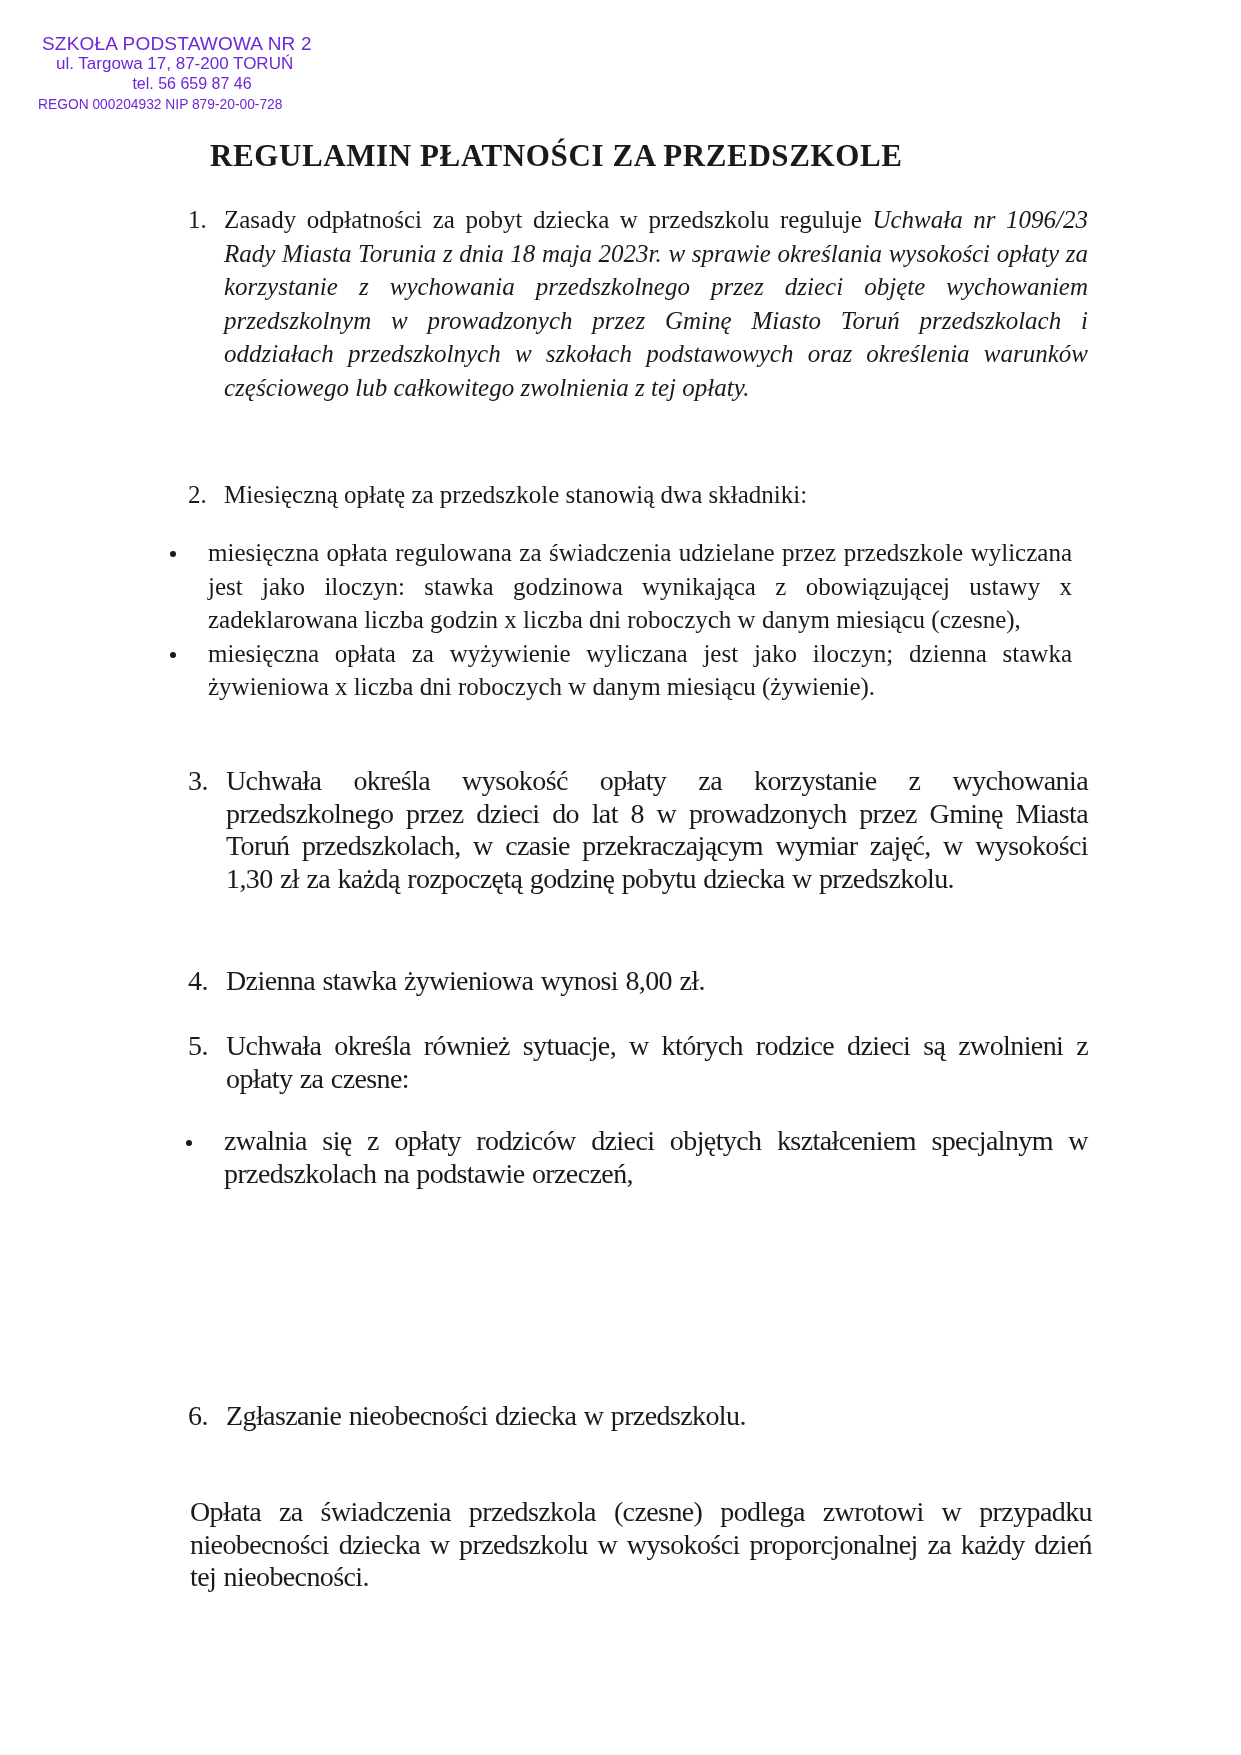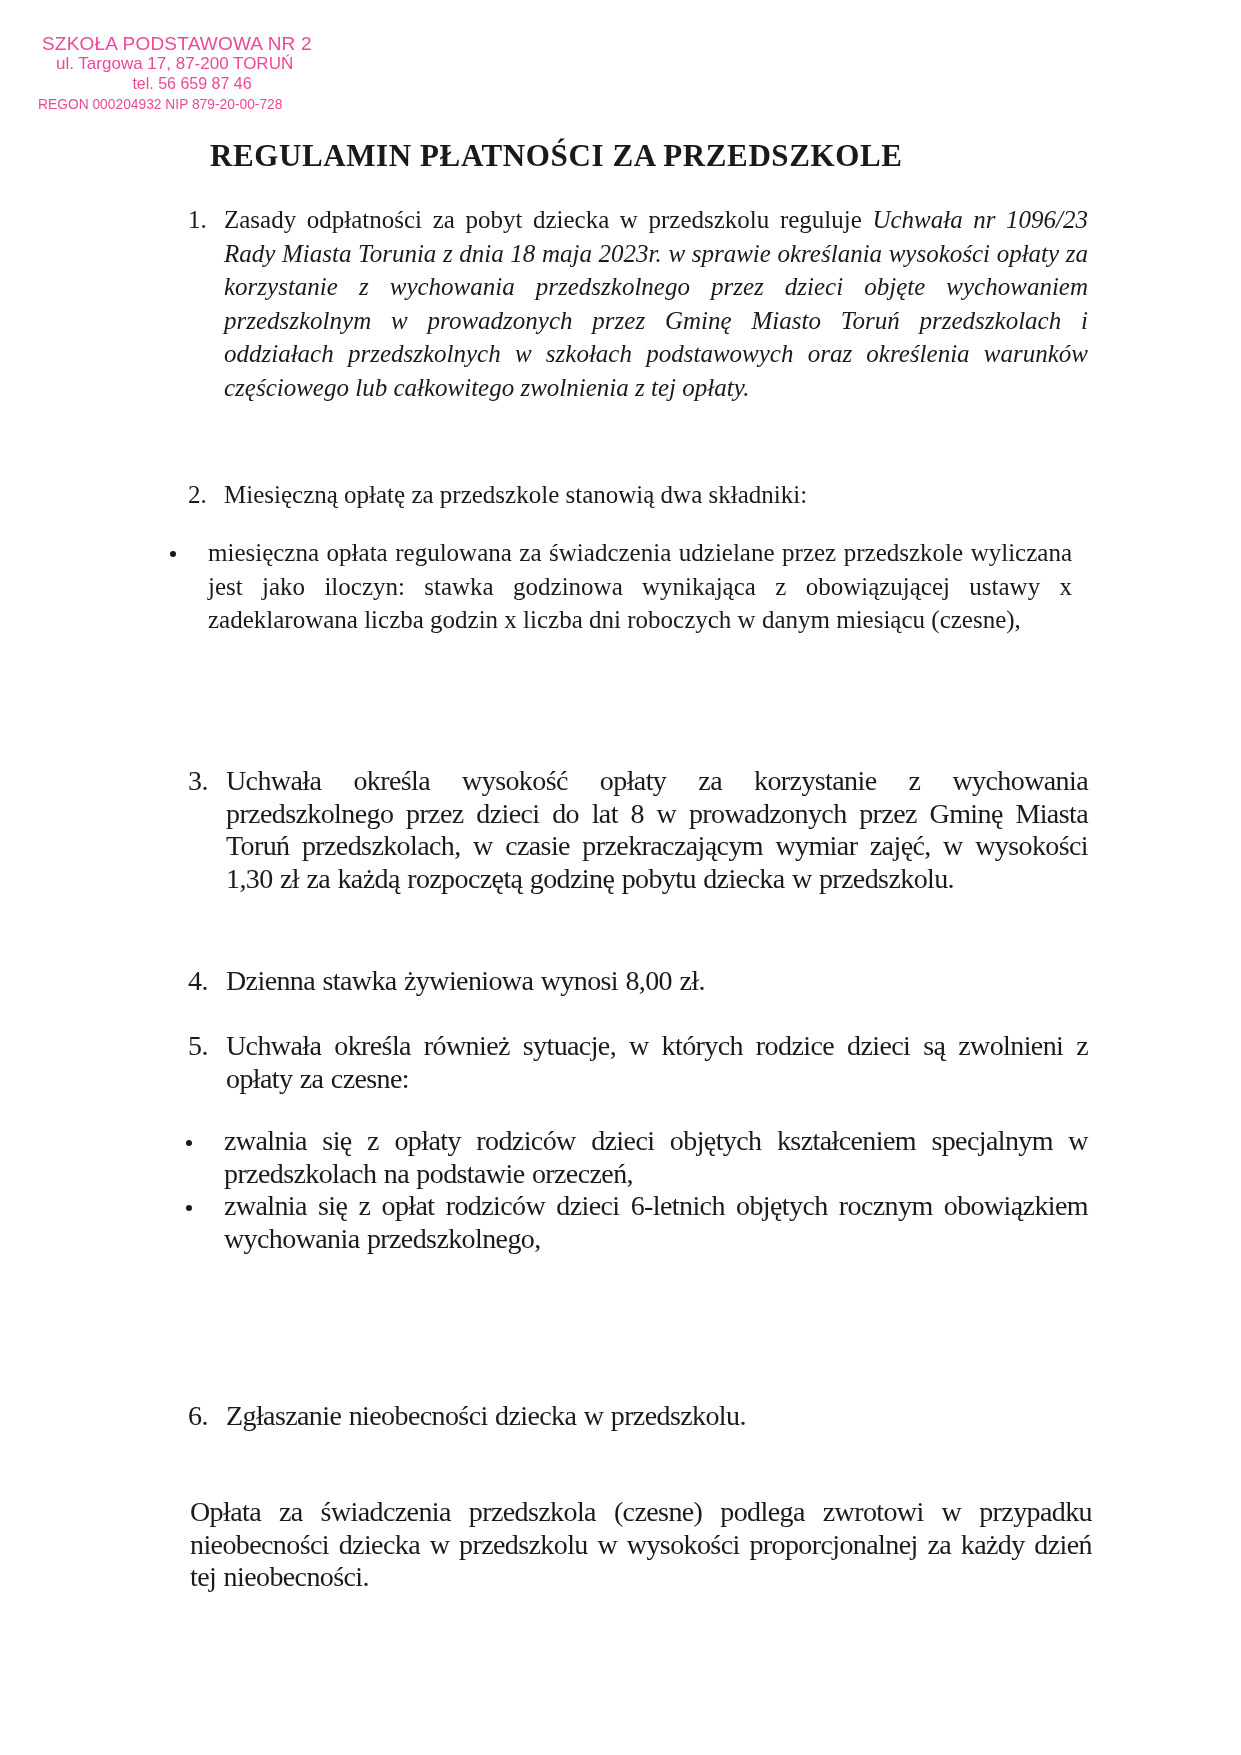--- a/index.html
+++ b/index.html
@@ -1,17 +1,17 @@
 <!DOCTYPE html>
 <html><head>
 <meta charset="utf-8">
 <style>
   html, body { margin: 0; padding: 0; background: #ffffff; }
   body { width: 1241px; height: 1755px; position: relative; overflow: hidden; font-family: "Liberation Serif", serif; color: #1a1a1a; }
-  .stamp { position: absolute; left: 38px; top: 34px; width: 290px; color: #ec4899; font-family: "Liberation Sans", sans-serif; text-align: center; line-height: 20px; }
+  .stamp { position: absolute; left: 38px; top: 34px; width: 290px; color: #6d28d9; font-family: "Liberation Sans", sans-serif; text-align: center; line-height: 20px; }
   .stamp .l1 { font-size: 19px; letter-spacing: 0.2px; text-align: left; padding-left: 4px; }
   .stamp .l2 { font-size: 17px; padding-left: 18px; text-align: left; }
   .stamp .l3 { font-size: 16px; padding-left: 18px; }
   .stamp .l4 { font-size: 15px; text-align: left; transform: scaleX(0.92); transform-origin: left; white-space: nowrap; }
   .title { position: absolute; left: 210px; top: 138px; font-size: 31px; font-weight: bold; letter-spacing: 0.6px; white-space: nowrap; }
   .block { position: absolute; left: 188px; width: 900px; font-size: 25px; line-height: 33.5px; }
   .wide { font-family: "Liberation Serif", serif; }
   .num { position: absolute; left: 0; }
   .body { margin-left: 36px; text-align: justify; text-align-last: left; }
   .it { font-style: italic; }
@@ -38,39 +38,39 @@
   <span class="num">1.</span>
   <div class="body"><span>Zasady odpłatności za pobyt dziecka w przedszkolu reguluje </span><span class="it">Uchwała nr 1096/23 Rady Miasta Torunia z dnia 18 maja 2023r. w sprawie określania wysokości opłaty za korzystanie z wychowania przedszkolnego przez dzieci objęte wychowaniem przedszkolnym w prowadzonych przez Gminę Miasto Toruń przedszkolach i oddziałach przedszkolnych w szkołach podstawowych oraz określenia warunków częściowego lub całkowitego zwolnienia z tej opłaty.</span></div>
 </div>
 
 <div class="block wide" style="top:478px;">
   <span class="num">2.</span>
   <div class="body">Miesięczną opłatę za przedszkole stanowią dwa składniki:</div>
 </div>
 <div class="bullet-list wide" style="top:536px;">
   <div class="bullet"><span class="dot"></span><span>miesięczna opłata regulowana za świadczenia udzielane przez przedszkole wyliczana jest jako iloczyn: stawka godzinowa wynikająca z obowiązującej ustawy x zadeklarowana liczba godzin x liczba dni roboczych w danym miesiącu (czesne),</span></div>
+  <div class="bullet"><span class="dot"></span><span>miesięczna opłata za wyżywienie wyliczana jest jako iloczyn; dzienna stawka żywieniowa x liczba dni roboczych w danym miesiącu (żywienie).</span></div>
 </div>
 
 <div class="block cond" style="top:765px;">
   <span class="num">3.</span>
   <div class="body"><span>Uchwała określa wysokość opłaty za korzystanie z wychowania przedszkolnego przez dzieci do lat 8 w prowadzonych przez Gminę Miasta Toruń przedszkolach, w czasie przekraczającym wymiar zajęć, w wysokości </span><b>1,30 zł</b><span> za każdą rozpoczętą godzinę pobytu dziecka w przedszkolu.</span></div>
 </div>
 
 <div class="block cond" style="top:965px;">
   <span class="num">4.</span>
   <div class="body"><span>Dzienna stawka żywieniowa wynosi </span><b>8,00 zł.</b></div>
 </div>
 
 <div class="block cond" style="top:1030px;">
   <span class="num">5.</span>
   <div class="body">Uchwała określa również sytuacje, w których rodzice dzieci są zwolnieni z opłaty za czesne:</div>
 </div>
 <div class="bullet-list cond" style="top:1125px; left:172px;">
   <div class="bullet"><span class="dot"></span><span>zwalnia się z opłaty rodziców dzieci objętych kształceniem specjalnym w przedszkolach na podstawie orzeczeń,</span></div>
-  <div class="bullet"><span class="dot"></span><span>zwalnia się z opłat rodziców dzieci 6-letnich objętych rocznym obowiązkiem wychowania przedszkolnego,</span></div>
 </div>
 
 <div class="block cond" style="top:1400px;">
   <span class="num">6.</span>
   <div class="body">Zgłaszanie nieobecności dziecka w przedszkolu.</div>
 </div>
 
 <div class="block cond" style="top:1466px; left:190px; width:902px;">
   <div style="text-align:justify; text-align-last:left;margin-top:30px;">Opłata za świadczenia przedszkola (czesne) podlega zwrotowi w przypadku nieobecności dziecka w przedszkolu w wysokości proporcjonalnej za każdy dzień tej nieobecności.</div>
 </div>

